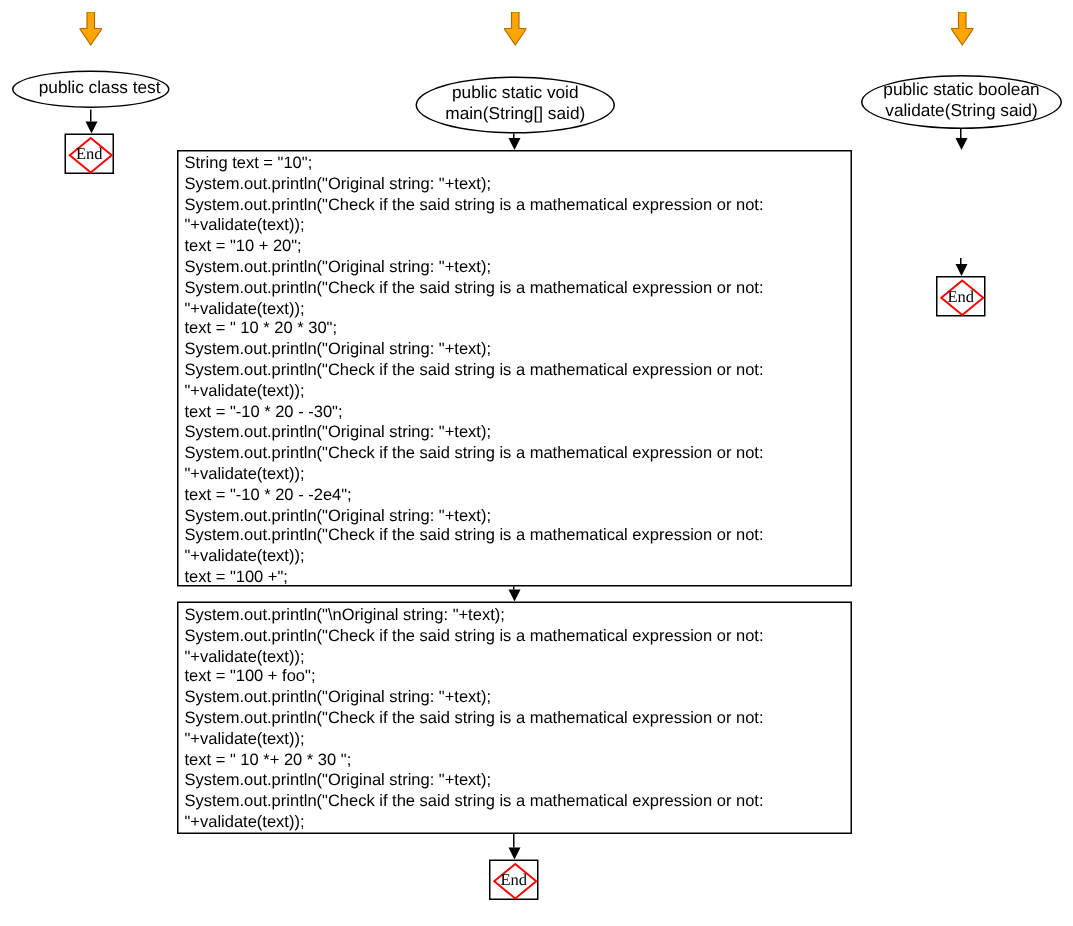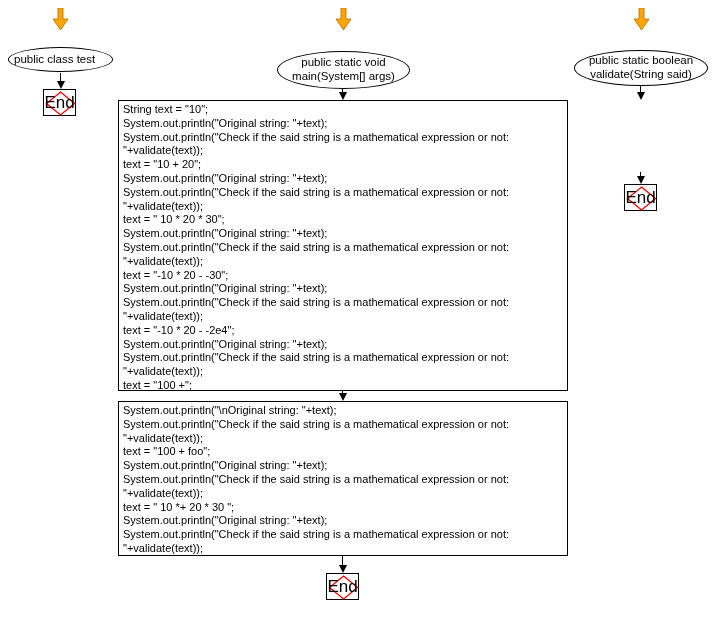--- a/index.html
+++ b/index.html
@@ -14,21 +14,21 @@
   }
   .node {
     position: absolute;
     border: 1px solid #000;
     background: #fff;
   }
   .ellipse {
     border-radius: 50%;
     display: flex;
     align-items: center;
-    justify-content: flex-start;
+    justify-content: flex-end;
     text-align: center;
     font-size: 11.5px;
     line-height: 1.18;
     padding: 2px 5px;
   }
   .codebox {
     font-size: 11px;
     line-height: 13.8px;
     padding: 2px 4px;
     white-space: pre-wrap;
@@ -59,22 +59,23 @@
     border: 1px solid #000;
     background: #fff;
   }
   .terminator svg { position: absolute; left: 0; top: 0; }
   .terminator .end-text {
     position: absolute;
     left: 0; top: 0; right: 0; bottom: 0;
     display: flex;
     align-items: center;
     justify-content: center;
-    font-size: 17px;
+    font-size: 11px;
     color: #000;
+    font-family: Liberation Serif, serif;
   }
 </style>
 </head>
 <body>
 
 <div class="canvas">
 
   <svg class="start-arrow" style="left:53px; top:8px;" width="15" height="23" viewBox="0 0 15 23">
     <polygon points="5,0 10,0 10,11 15,11 7.5,22 0,11 5,11" fill="#FFA500"></polygon>
   </svg>
@@ -95,21 +96,21 @@
   </div>
 
   <div class="terminator" style="left:43px; top:89px;">
     <svg width="33" height="27" viewBox="0 0 33 27">
       <polygon points="16.5,2 30.5,13.5 16.5,25 2.5,13.5" fill="none" stroke-width="1.3" stroke="#FF0000"></polygon>
     </svg>
     <span class="end-text">End</span>
   </div>
 
   <div class="node ellipse" style="left:277px; top:51px; width:133px; height:38px;">
-    <span>public static void main(System[] args)</span>
+    <span>public static void main(String[] said)</span>
   </div>
 
   <div class="flow-arrow" style="left:338px; top:89px; height:11px;">
     <div class="shaft"></div>
     <div class="head"></div>
   </div>
 
   <div class="node codebox" style="left:118px; top:100px; width:450px; height:291px;">String text = "10";
 System.out.println("Original string: "+text);
 System.out.println("Check if the said string is a mathematical expression or not: "+validate(text));

